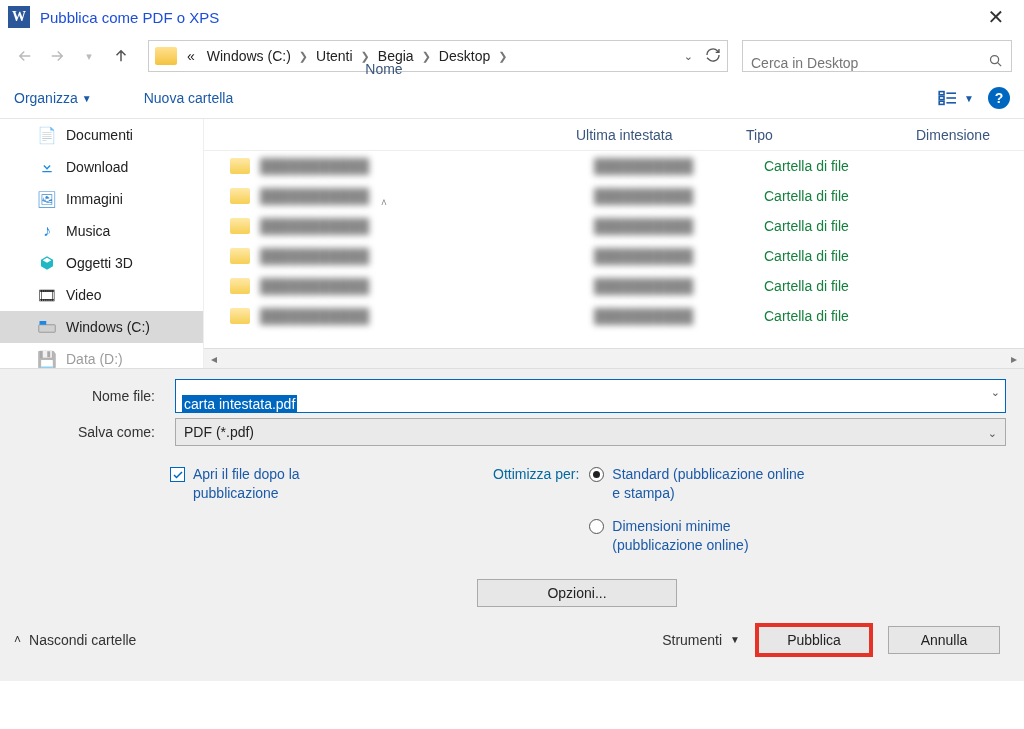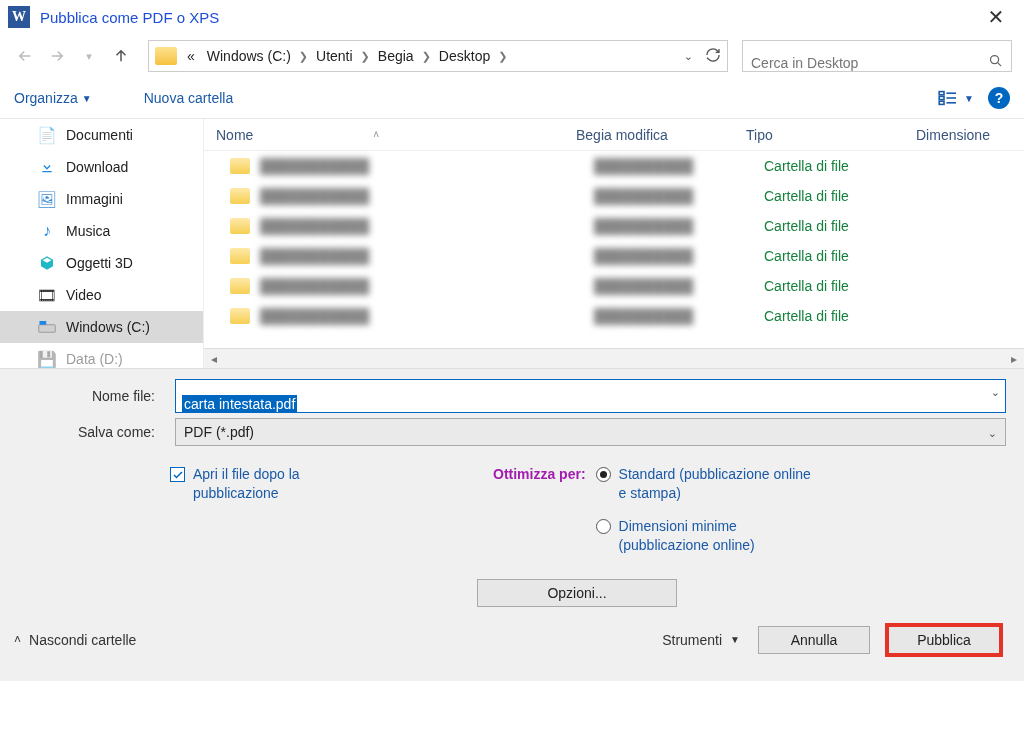--- a/index.html
+++ b/index.html
@@ -33,21 +33,21 @@
   .help-icon { width:22px; height:22px; border-radius:50%; background:#0067c0; color:#fff; display:flex; align-items:center; justify-content:center; font-weight:bold; font-size:14px; }
 
   
   .split { display:flex; height:250px; border-top:1px solid #e6e6e6; }
   .sidebar { width:204px; border-right:1px solid #eee; overflow:hidden; }
   .side-item { display:flex; align-items:center; gap:10px; height:32px; padding-left:38px; font-size:14px; color:#222; }
   .side-item.sel { background:#d9d9d9; }
   .side-item .si-icon { width:18px; height:18px; display:flex; align-items:center; justify-content:center; font-size:16px; }
   .filelist { flex:1; display:flex; flex-direction:column; }
   .fl-head { display:flex; height:32px; align-items:center; color:#3a567d; border-bottom:1px solid #eee; }
-  .fl-head .col { padding:0 12px; }
+  .fl-head .col { padding:0 12px;flex-direction:column; }
   .col-name { width:360px; }
   .col-mod { width:170px; }
   .col-type { width:170px; }
   .col-size { flex:1; }
   .fl-body { flex:1; overflow:hidden; position:relative; padding-left:16px; }
   .fl-row { display:flex; height:30px; align-items:center; }
   .fl-row .folder-ic { width:20px; height:16px; background:linear-gradient(#ffe9a8,#f6cf55); border-radius:2px; margin-right:10px; margin-left:10px; }
   .blur { filter: blur(3px); color:#888; }
   .fl-row .c-name { width:334px; }
   .fl-row .c-mod { width:170px; }
@@ -71,21 +71,21 @@
   .chk-block { display:flex; align-items:flex-start; gap:8px; }
   .chk { width:15px; height:15px; border:1px solid #0067c0; display:flex; align-items:center; justify-content:center; margin-top:2px; background:#fff; }
   .chk svg { width:12px; height:12px; stroke:#0067c0; stroke-width:3; fill:none; }
   .chk-label { color:#1a5aa8; max-width:170px; line-height:1.35; }
   .radio-block { display:flex; gap:10px; }
   .radio-col { display:flex; flex-direction:column; gap:14px; }
   .radio-row { display:flex; align-items:flex-start; gap:8px; }
   .radio { width:15px; height:15px; border:1px solid #555; border-radius:50%; margin-top:2px; display:flex; align-items:center; justify-content:center; background:#fff; }
   .radio.on::after { content:""; width:7px; height:7px; background:#222; border-radius:50%; }
   .radio-label { color:#1a5aa8; max-width:200px; line-height:1.35; }
-  .opt-label { color:#a21caf; padding-top:1px;font-weight:bold; }
+  .opt-label { color:#0369a1; padding-top:1px; }
 
   .options-btn-row { display:flex; justify-content:center; padding:24px 0 4px 140px; }
   .opt-btn { width:200px; height:28px; border:1px solid #aaa; background:#e7e7e7; text-align:center; line-height:26px; }
 
   .bottom-bar { display:flex; align-items:center; height:58px; padding:0 14px; background:#f0f0f0; }
   .hide-folders { display:flex; align-items:center; gap:8px; color:#333; }
   .bb-right { margin-left:auto; display:flex; align-items:center; gap:18px; }
   .tools { display:flex; align-items:center; gap:8px; color:#333; }
   .btn { width:112px; height:28px; border:1px solid #aaa; background:#e7e7e7; text-align:center; line-height:26px; }
   .btn.primary { outline:4px solid #e53328; outline-offset:-1px; border:1px solid #0067c0; background:#e7e7e7; }
@@ -219,21 +219,21 @@
       <span>Data (D:)</span>
     </div>
   </div>
 
   <div class="filelist">
     <div class="fl-head">
       <div class="col col-name" style="display:flex;align-items:center;gap:120px;">
         <span>Nome</span>
         <span style="color:#888;font-size:10px;">˄</span>
       </div>
-      <div class="col col-mod">Begia modifica</div>
+      <div class="col col-mod">Ultima intestata</div>
       <div class="col col-type">Tipo</div>
       <div class="col col-size">Dimensione</div>
     </div>
     <div class="fl-body" id="fl-body">
         <div class="fl-row">
           <div class="folder-ic"></div>
           <div class="c-name blur">███████████</div>
           <div class="c-mod blur">██████████</div>
           <div class="c-type">Cartella di file</div>
         </div>
@@ -326,17 +326,17 @@
   <div class="bottom-bar">
     <div class="hide-folders">
       <span style="font-size:12px;">˄</span>
       <span>Nascondi cartelle</span>
     </div>
     <div class="bb-right">
       <div class="tools">
         <span>Strumenti</span>
         <span style="font-size:10px;">▼</span>
       </div>
+      <div class="btn primary">Pubblica</div>
       <div class="btn">Annulla</div>
-      <div class="btn primary">Pubblica</div>
     </div>
   </div>
 </div>
 
 </body></html>

